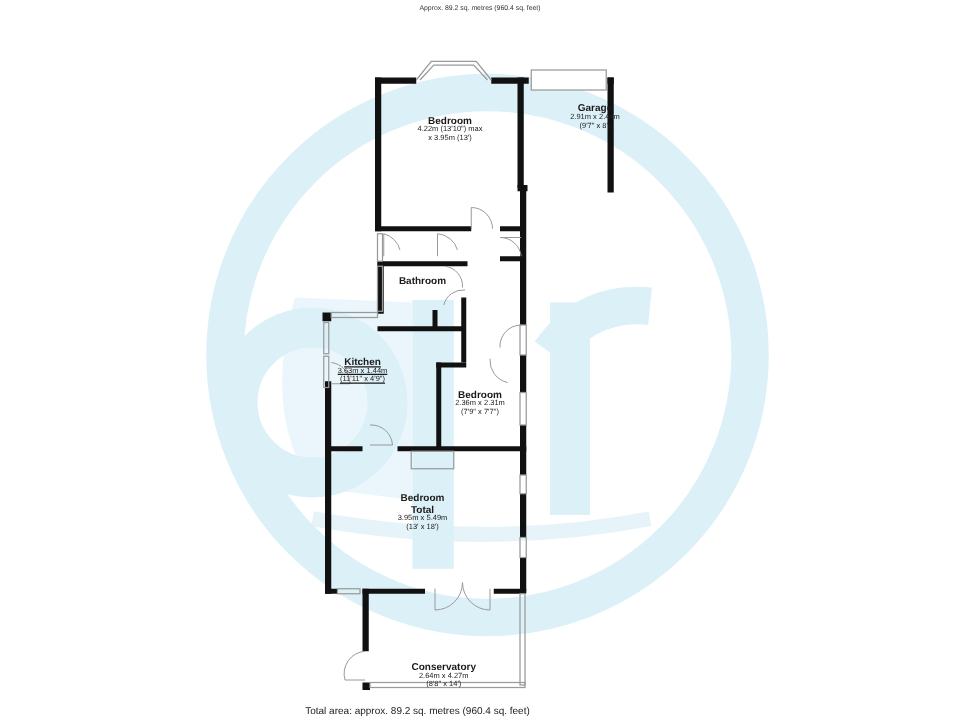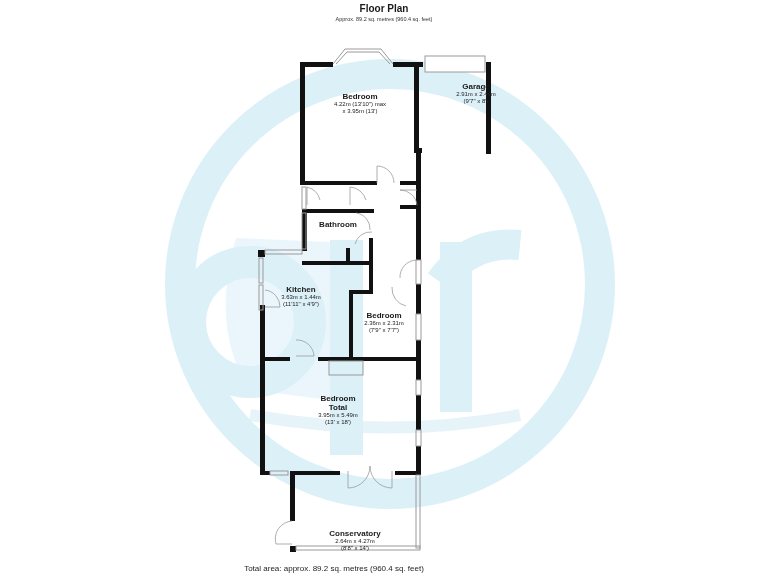--- a/index.html
+++ b/index.html
@@ -11,21 +11,20 @@
   svg.plan { position: absolute; left: 0; top: 0; }
   .footer { position: absolute; left: 0; top: 564px; width: 668px; text-align: center; font-size: 8px; color: #222; }
   .label { position: absolute; text-align: center; transform: translateX(-50%); white-space: nowrap; }
   .label .name { font-size: 8px; font-weight: bold; line-height: 9px; }
   .label .dim { font-size: 6px; line-height: 7px; color: #222; }
 </style>
 </head>
 <body>
 
 <div class="header">
-  <div class="title">Floor Plan</div>
   <div class="subtitle">Approx. 89.2 sq. metres (960.4 sq. feet)</div>
 </div>
 
 <svg class="plan" width="768" height="576" viewBox="0 0 768 576">
 
   <g>
     <circle cx="390" cy="284" r="210" fill="none" stroke="#dcf0f8" stroke-width="30"></circle>
     <circle cx="250" cy="322" r="60" fill="none" stroke="#dcf0f8" stroke-width="32"></circle>
     <path d="M236 238 Q 210 330 250 390 L 330 400 L 330 242 Z" fill="#dcf0f8" opacity="0.6"></path>
     <rect x="330" y="240" width="33" height="215" fill="#dcf0f8"></rect>
@@ -116,21 +115,21 @@
   <div class="dim">x 3.95m (13')</div>
 </div>
 <div class="label" style="left:453px; top:82px;margin-left:23px;">
   <div class="name">Garage</div>
   <div class="dim">2.91m x 2.44m</div>
   <div class="dim">(9'7" x 8')</div>
 </div>
 <div class="label" style="left:338px; top:220px;">
   <div class="name">Bathroom</div>
 </div>
-<div class="label" style="left:301px; top:285px;">
+<div class="label" style="left:290px; top:285px;text-decoration:underline;">
   <div class="name">Kitchen</div>
   <div class="dim">3.63m x 1.44m</div>
   <div class="dim">(11'11" x 4'9")</div>
 </div>
 <div class="label" style="left:384px; top:311px;">
   <div class="name">Bedroom</div>
   <div class="dim">2.36m x 2.31m</div>
   <div class="dim">(7'9" x 7'7")</div>
 </div>
 <div class="label" style="left:338px; top:394px;">

